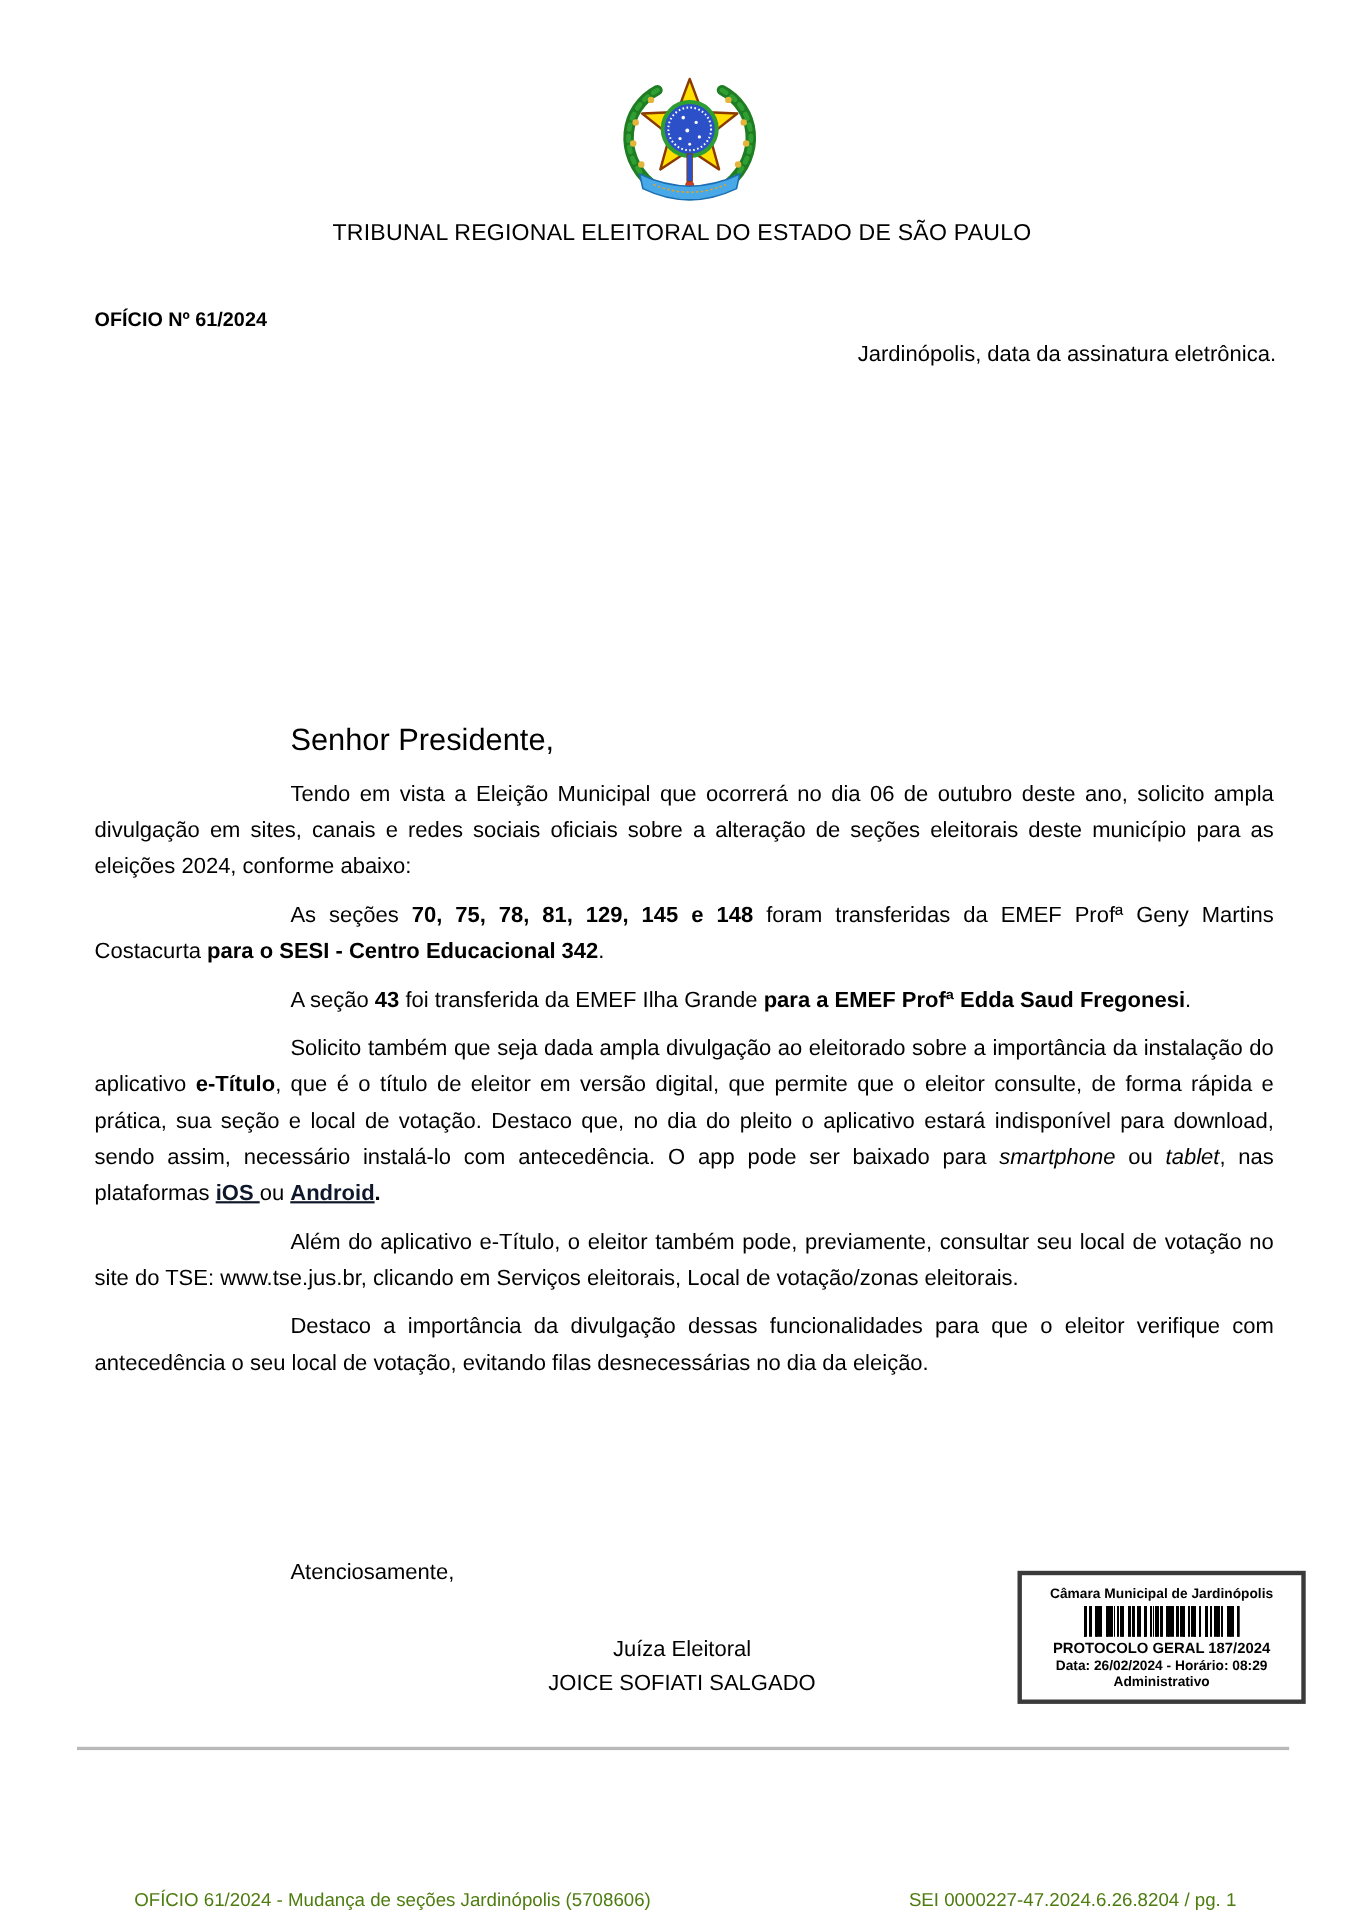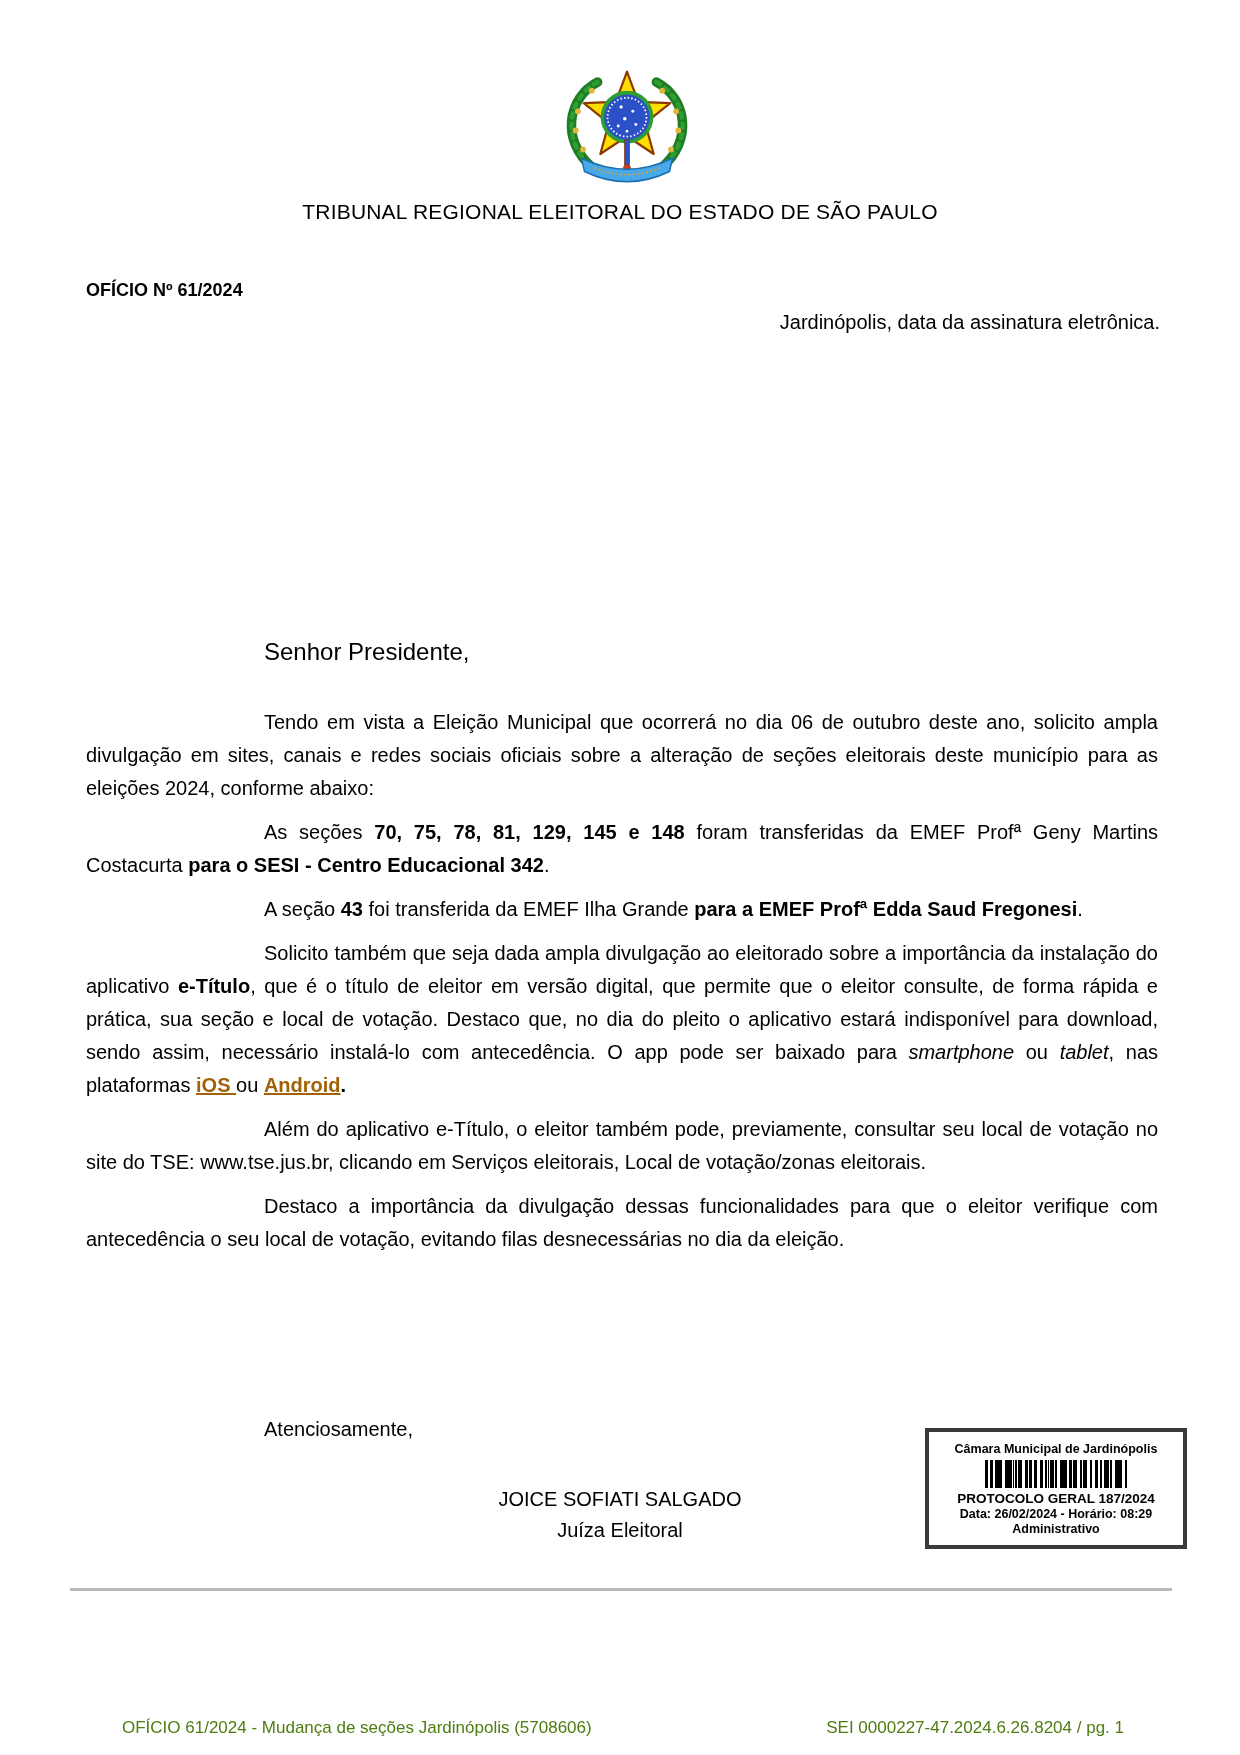--- a/index.html
+++ b/index.html
@@ -10,29 +10,29 @@
 
   .org-title{position:absolute;top:200px;left:0;width:100%;text-align:center;
              font-size:21px;letter-spacing:0.2px;}
 
   .doc-number{position:absolute;top:280px;left:86px;font-size:18px;font-weight:bold;}
   .place-date{position:absolute;top:311px;right:80px;font-size:20px;}
 
   .addressee{position:absolute;top:388px;left:86px;font-size:20px;line-height:26px;}
 
   .subject{position:absolute;top:548px;left:264px;font-size:20px;}
-  .salutation{position:absolute;top:638px;left:264px;font-size:24px;}
+  .salutation{position:absolute;top:657px;left:264px;font-size:28px;}
 
   .body-text{position:absolute;top:706px;left:86px;width:1072px;
              font-size:20px;line-height:33px;text-align:justify;}
   .body-text p{margin:0 0 11px 0;text-indent:178px;}
 
   .b{font-weight:bold;}
   .i{font-style:italic;}
-  .link{color:#a16207;font-weight:bold;text-decoration:underline;cursor:pointer;}
+  .link{color:#0f172a;font-weight:bold;text-decoration:underline;cursor:pointer;}
 
   .closing{position:absolute;top:1418px;left:264px;font-size:20px;}
   .signature{position:absolute;top:1484px;left:0;width:1240px;text-align:center;
              font-size:20px;line-height:31px;}
 
   .stamp{position:absolute;top:1428px;left:925px;width:262px;height:121px;
          box-sizing:border-box;border:4px solid #3a3a3a;background:#fff;
          text-align:center;padding-top:10px;}
   .stamp .org{font-size:12.5px;font-weight:bold;line-height:15px;}
   .stamp .barcode{width:142px;height:28px;margin:3px auto 3px auto;background-color:#fff;
@@ -103,22 +103,22 @@
     <p><span>As seções </span><span class="b">70, 75, 78, 81, 129, 145 e 148</span><span> foram transferidas da EMEF Profª Geny Martins Costacurta </span><span class="b">para o SESI - Centro Educacional 342</span><span>.</span></p>
     <p><span>A seção </span><span class="b">43</span><span> foi transferida da EMEF Ilha Grande </span><span class="b">para a EMEF Profª Edda Saud Fregonesi</span><span>.</span></p>
     <p><span>Solicito também que seja dada ampla divulgação ao eleitorado sobre a importância da instalação do aplicativo </span><span class="b">e-Título</span><span>, que é o título de eleitor em versão digital, que permite que o eleitor consulte, de forma rápida e prática, sua seção e local de votação. Destaco que, no dia do pleito o aplicativo estará indisponível para download, sendo assim, necessário instalá-lo com antecedência. O app pode ser baixado para </span><span class="i">smartphone</span><span> ou </span><span class="i">tablet</span><span>, nas plataformas </span><span class="link">iOS </span><span>ou </span><span class="link">Android</span><span class="b">.</span></p>
     <p><span>Além do aplicativo e-Título, o eleitor também pode, previamente, consultar seu local de votação no site do TSE: www.tse.jus.br, clicando em Serviços eleitorais, Local de votação/zonas eleitorais.</span></p>
     <p><span>Destaco a importância da divulgação dessas funcionalidades para que o eleitor verifique com antecedência o seu local de votação, evitando filas desnecessárias no dia da eleição.</span></p>
   </div>
 
   <div class="closing">Atenciosamente,</div>
 
   <div class="signature">
+    <div>Juíza Eleitoral</div>
     <div>JOICE SOFIATI SALGADO</div>
-    <div>Juíza Eleitoral</div>
   </div>
 
   <div class="stamp">
     <div class="org">Câmara Municipal de Jardinópolis</div>
     <div class="barcode"></div>
     <div class="protocol">PROTOCOLO GERAL 187/2024</div>
     <div class="line">Data: 26/02/2024 - Horário: 08:29</div>
     <div class="line">Administrativo</div>
   </div>
 

